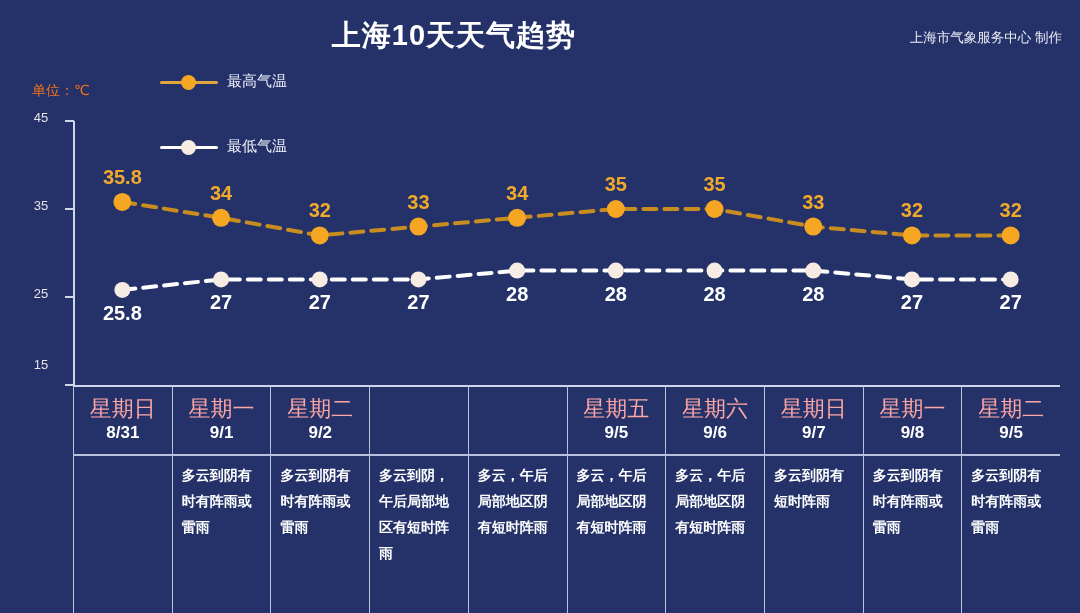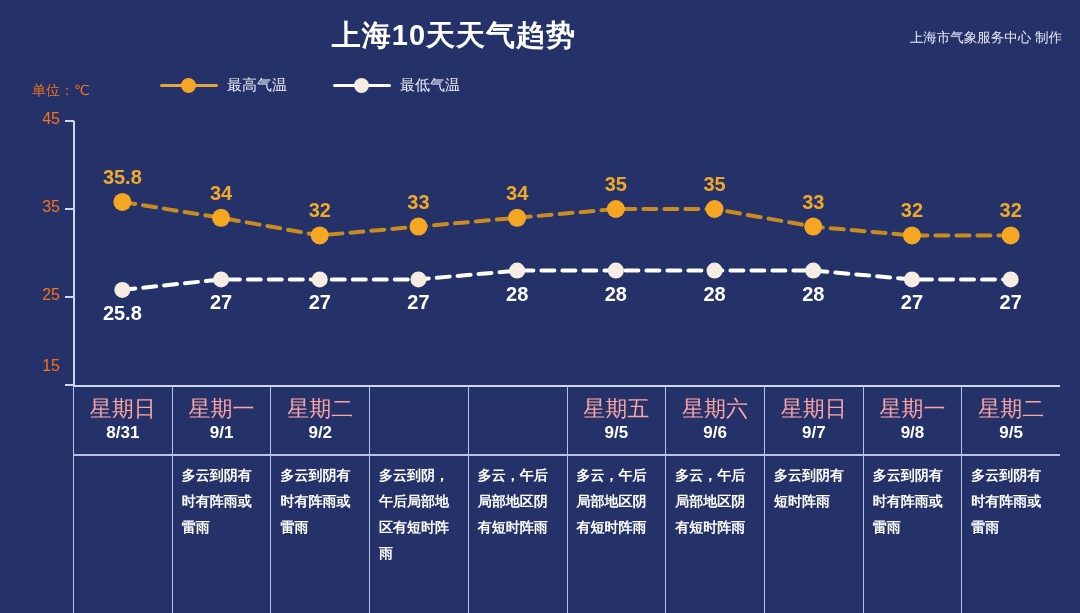--- a/index.html
+++ b/index.html
@@ -52,20 +52,21 @@
     color: #f97316;
     white-space: nowrap;
   }
   #legend {
     position: absolute;
     left: 160px; top: 72px;
     display: flex;
     align-items: center;
     gap: 46px;
     height: 26px;
+    flex-direction: column;
   }
   .legend-item {
     display: flex;
     align-items: center;
     gap: 9px;
   }
   .legend-swatch {
     position: relative;
     width: 58px;
     height: 18px;
@@ -105,23 +106,23 @@
   .y-tick-mark {
     position: absolute;
     left: 65px;
     width: 9px; height: 2px;
     background: #cfd6ea;
   }
   .y-tick-label {
     position: absolute;
     left: 22px;
     width: 38px;
-    text-align: right;
-    font-size: 16px;
-    color: #f97316;
+    text-align: center;
+    font-size: 13px;
+    color: #e5e5e5;
   }
   #x-axis-line {
     position: absolute;
     left: 73px; top: 280px;
     width: 987px; height: 2px;
     background: #cfd6ea;
   }
   #svg-series {
     position: absolute;
     left: 0; top: 0;

